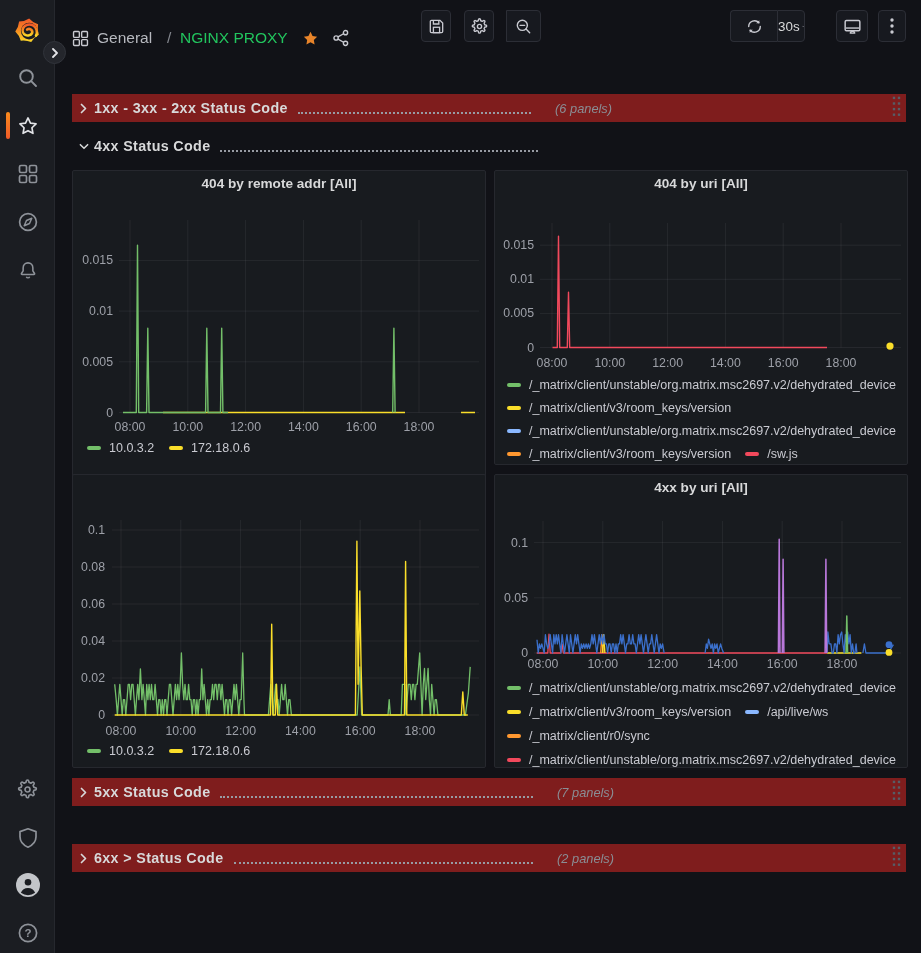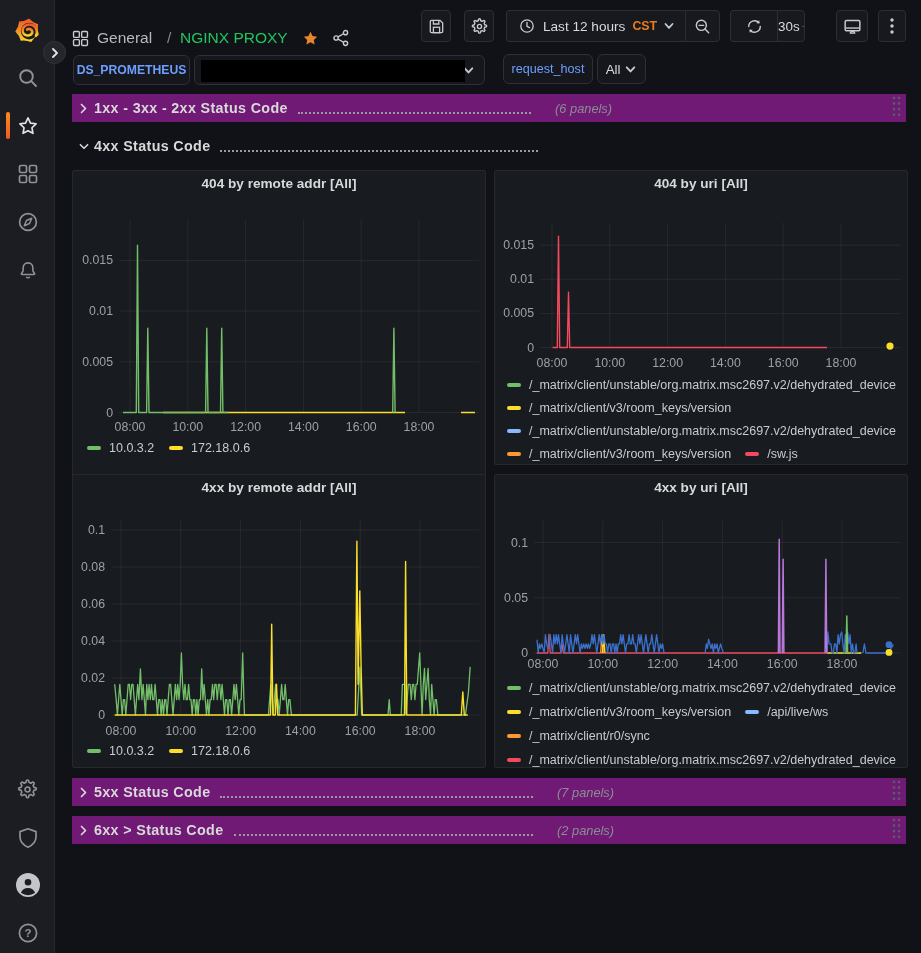--- a/index.html
+++ b/index.html
@@ -10,21 +10,21 @@
 .crumb{position:absolute;top:12px;height:52px;display:flex;align-items:center}
 .navbtn{position:absolute;top:10px;height:32px;background:#17191f;border:1px solid #2c2e36;border-radius:4px;display:flex;align-items:center;justify-content:center;color:#c9cad1}
 .grp{position:absolute;top:10px;height:32px;display:flex}
 .grpseg{height:32px;background:#17191f;border:1px solid #2c2e36;display:flex;align-items:center;justify-content:center}
 #toolbar{position:absolute;left:56px;top:52px;width:865px;height:38px}
 .varlabel{position:absolute;height:30px;background:#15171d;border:1px solid #2e3038;border-radius:6px;display:flex;align-items:center;justify-content:center;color:#6e9fff;font-size:12.2px;font-weight:700}
 .rowhead{position:absolute;left:72px;width:834px;height:28px;display:flex;align-items:center;color:#d8d9da;font-size:14.3px;font-weight:700;letter-spacing:0.35px}
 .rowhead .chev{width:10px;margin-left:7px;margin-right:5px;display:flex;align-items:center}
 .rowhead .dots{border-bottom:2px dotted #989ba3;height:12px;margin-left:10px;flex:1}
 .rowhead .cnt{font-style:italic;font-weight:400;color:#8a8d94;font-size:12.8px;margin-left:24px;letter-spacing:0}
-.collapsed{background:#701a75}
+.collapsed{background:#7f1d1d}
 .draghandle{position:absolute;right:5px;top:50%;transform:translateY(-50%)}
 .panel{position:absolute;background:#181b1f;border:1px solid #26282e;border-radius:2px;overflow:hidden}
 .ptitle{position:absolute;left:0;top:5px;width:100%;text-align:center;color:#d8d9da;font-size:13.6px;font-weight:600}
 .legend{position:absolute;display:flex;align-items:center;height:14px;white-space:nowrap}
 .dash{display:inline-block;width:14px;height:4px;border-radius:2px;margin-right:8px;flex:0 0 auto}
 .ltext{color:#c9cad1;font-size:12.5px}
 </style></head>
 <body>
 <div id="app">
 <div id="side">
@@ -138,31 +138,20 @@
 <rect x="7" y="12" width="8" height="7" fill="none" stroke="#c9cad1" stroke-width="1.7"></rect>
         </svg>
       </div>
 <div class="navbtn" style="left:408px;width:30px">
         <svg width="17" height="17" viewBox="0 0 22 22">
           <path transform="translate(0,0)" fill="none" stroke="#c9cad1" stroke-width="1.8" stroke-linejoin="round" d="M9.7 2.3 a1 1 0 0 1 2.6 0 l0.3 1.3 a7 7 0 0 1 1.9 0.8 l1.2-0.7 a1 1 0 0 1 1.9 1.9 l-0.7 1.2 a7 7 0 0 1 0.8 1.9 l1.3 0.3 a1 1 0 0 1 0 2.6 l-1.3 0.3 a7 7 0 0 1-0.8 1.9 l0.7 1.2 a1 1 0 0 1-1.9 1.9 l-1.2-0.7 a7 7 0 0 1-1.9 0.8 l-0.3 1.3 a1 1 0 0 1-2.6 0 l-0.3-1.3 a7 7 0 0 1-1.9-0.8 l-1.2 0.7 a1 1 0 0 1-1.9-1.9 l0.7-1.2 a7 7 0 0 1-0.8-1.9 l-1.3-0.3 a1 1 0 0 1 0-2.6 l1.3-0.3 a7 7 0 0 1 0.8-1.9 l-0.7-1.2 a1 1 0 0 1 1.9-1.9 l1.2 0.7 a7 7 0 0 1 1.9-0.8 z"></path>
           <circle cx="11" cy="11" r="2.7" fill="none" stroke="#c9cad1" stroke-width="1.8"></circle>
         </svg>
       </div>
 <div class="grp" style="left:450px">
-  <div class="grpseg" style="border-radius:4px 0 0 4px;padding:0 10px 0 12px;border-right:none">
-          <svg width="16" height="16" viewBox="0 0 22 22">
-            <circle cx="11" cy="11" r="8.5" fill="none" stroke="#c9cad1" stroke-width="1.8"></circle>
-            <path d="M11 6 v5.4 l3.5 1.8" fill="none" stroke="#c9cad1" stroke-width="1.8" stroke-linecap="round"></path>
-          </svg>
-          <span style="margin-left:8px;color:#d8d9da;font-size:13.6px;font-weight:500">Last 12 hours</span>
-          <span style="margin-left:7px;color:#eb7b18;font-size:12.4px;font-weight:700">CST</span>
-          <svg width="12" height="12" viewBox="0 0 12 12" style="margin-left:6px">
-            <path d="M2.5 4 l3.5 3.8 3.5-3.8" fill="none" stroke="#c9cad1" stroke-width="1.8" stroke-linecap="round" stroke-linejoin="round"></path>
-          </svg>
-        </div>
   <div class="grpseg" style="border-radius:0 4px 4px 0;width:35px">
           <svg width="17" height="17" viewBox="0 0 22 22">
             <circle cx="9.5" cy="9.5" r="6.5" fill="none" stroke="#c9cad1" stroke-width="1.8"></circle>
             <line x1="14.3" y1="14.3" x2="19" y2="19" stroke="#c9cad1" stroke-width="1.8" stroke-linecap="round"></line>
             <line x1="6.5" y1="9.5" x2="12.5" y2="9.5" stroke="#c9cad1" stroke-width="1.8" stroke-linecap="round"></line>
           </svg>
         </div>
 </div>
 <div class="grp" style="left:674px">
   <div class="grpseg" style="border-radius:4px 0 0 4px;width:47px;border-right:none">
@@ -186,33 +175,20 @@
           <path d="M8.5 18.7 c0-1.5 1-2 2.5-2 s2.5 0.5 2.5 2 z" fill="none" stroke="#c9cad1" stroke-width="1.5"></path>
         </svg>
       </div>
 <div class="navbtn" style="left:822px;width:28px">
         <svg width="14" height="18" viewBox="0 0 14 18">
           <circle cx="7" cy="3" r="1.7" fill="#c9cad1"></circle>
           <circle cx="7" cy="9" r="1.7" fill="#c9cad1"></circle>
           <circle cx="7" cy="15" r="1.7" fill="#c9cad1"></circle>
         </svg>
       </div>
-</div>
-<div id="toolbar">
-<div class="varlabel" style="left:17px;top:3px;width:117px">DS_PROMETHEUS</div>
-<div class="varlabel" style="left:138px;top:3px;width:291px;justify-content:flex-end;padding-right:9px">
-  <div style="position:absolute;left:6px;top:3.5px;width:264px;height:22px;background:#000"></div>
-        <svg width="13" height="13" viewBox="0 0 12 12">
-          <path d="M2.5 4 l3.5 3.8 3.5-3.8" fill="none" stroke="#c9cad1" stroke-width="1.7" stroke-linecap="round" stroke-linejoin="round"></path>
-        </svg>
-</div>
-<div class="varlabel" style="left:447px;top:2px;width:90px;font-weight:500;font-size:12.6px">request_host</div>
-<div class="varlabel" style="left:541px;top:2px;width:49px;color:#d8d9da;font-weight:500;font-size:13.4px">All&nbsp;<svg width="13" height="13" viewBox="0 0 12 12">
-          <path d="M2.5 4 l3.5 3.8 3.5-3.8" fill="none" stroke="#c9cad1" stroke-width="1.7" stroke-linecap="round" stroke-linejoin="round"></path>
-        </svg></div>
 </div>
 <div class="rowhead collapsed" style="top:94px">
       <span class="chev">
         <svg width="9" height="11" viewBox="0 0 9 11">
           <path d="M2.5 1.5 l4 4 -4 4" fill="none" stroke="#d8d9da" stroke-width="1.7" stroke-linecap="round" stroke-linejoin="round"></path>
         </svg>
       </span>
       <span>1xx - 3xx - 2xx Status Code</span>
       <span class="dots"></span>
       <span class="cnt">(6 panels)</span>
@@ -252,21 +228,21 @@
           <rect x="0.8" y="2.2" width="2.4" height="2.4" fill="#585d66"></rect>
           <rect x="5.8" y="2.2" width="2.4" height="2.4" fill="#585d66"></rect>
           <rect x="0.8" y="7.8" width="2.4" height="2.4" fill="#585d66"></rect>
           <rect x="5.8" y="7.8" width="2.4" height="2.4" fill="#585d66"></rect>
           <rect x="0.8" y="13.4" width="2.4" height="2.4" fill="#585d66"></rect>
           <rect x="5.8" y="13.4" width="2.4" height="2.4" fill="#585d66"></rect>
           <rect x="0.8" y="19.0" width="2.4" height="2.4" fill="#585d66"></rect>
           <rect x="5.8" y="19.0" width="2.4" height="2.4" fill="#585d66"></rect>
         </svg></div>
     </div>
-    <div class="rowhead collapsed" style="top:816px">
+    <div class="rowhead collapsed" style="top:844px">
       <span class="chev">
         <svg width="9" height="11" viewBox="0 0 9 11">
           <path d="M2.5 1.5 l4 4 -4 4" fill="none" stroke="#d8d9da" stroke-width="1.7" stroke-linecap="round" stroke-linejoin="round"></path>
         </svg>
       </span>
       <span>6xx &gt; Status Code</span>
       <span class="dots"></span>
       <span class="cnt">(2 panels)</span>
       <span style="flex:0 0 292px"></span>
       <div class="draghandle"><svg width="9" height="24" viewBox="0 0 9 24">
@@ -355,21 +331,20 @@
       </div>
 <div class="legend" style="left:12px;top:276px">
         <span class="dash" style="background:#FF9830"></span>
         <span class="ltext">/_matrix/client/v3/room_keys/version</span>
         <span style="width:14px;flex:0 0 auto"></span>
         <span class="dash" style="background:#F2495C"></span>
         <span class="ltext">/sw.js</span>
       </div>
 </div>
 <div class="panel" style="left:72px;top:474px;width:414px;height:294px">
-<div class="ptitle">4xx by remote addr [All]</div>
       <svg width="414" height="294" viewBox="0 0 414 294" style="position:absolute;left:0;top:0">
         <line x1="39" y1="240.0" x2="406" y2="240.0" stroke="rgba(204,204,220,0.08)" stroke-width="1"></line>
         <line x1="39" y1="203.0" x2="406" y2="203.0" stroke="rgba(204,204,220,0.08)" stroke-width="1"></line>
         <line x1="39" y1="166.0" x2="406" y2="166.0" stroke="rgba(204,204,220,0.08)" stroke-width="1"></line>
         <line x1="39" y1="129.0" x2="406" y2="129.0" stroke="rgba(204,204,220,0.08)" stroke-width="1"></line>
         <line x1="39" y1="92.0" x2="406" y2="92.0" stroke="rgba(204,204,220,0.08)" stroke-width="1"></line>
         <line x1="39" y1="55.0" x2="406" y2="55.0" stroke="rgba(204,204,220,0.08)" stroke-width="1"></line>
         <line x1="48.0" y1="45" x2="48.0" y2="240" stroke="rgba(204,204,220,0.08)" stroke-width="1"></line>
         <line x1="107.8" y1="45" x2="107.8" y2="240" stroke="rgba(204,204,220,0.08)" stroke-width="1"></line>
         <line x1="167.6" y1="45" x2="167.6" y2="240" stroke="rgba(204,204,220,0.08)" stroke-width="1"></line>

